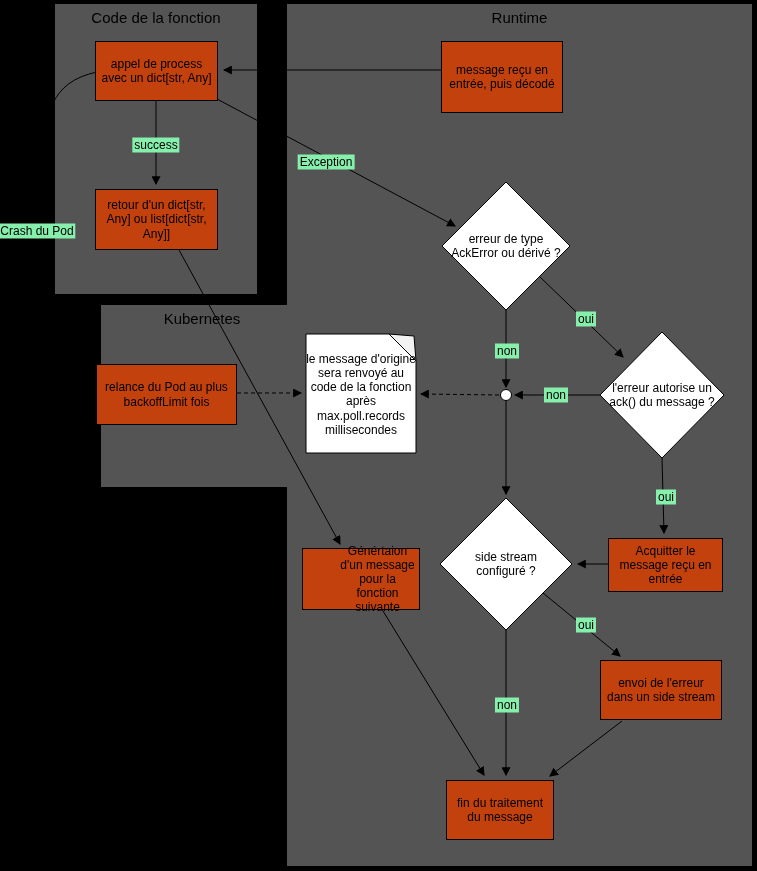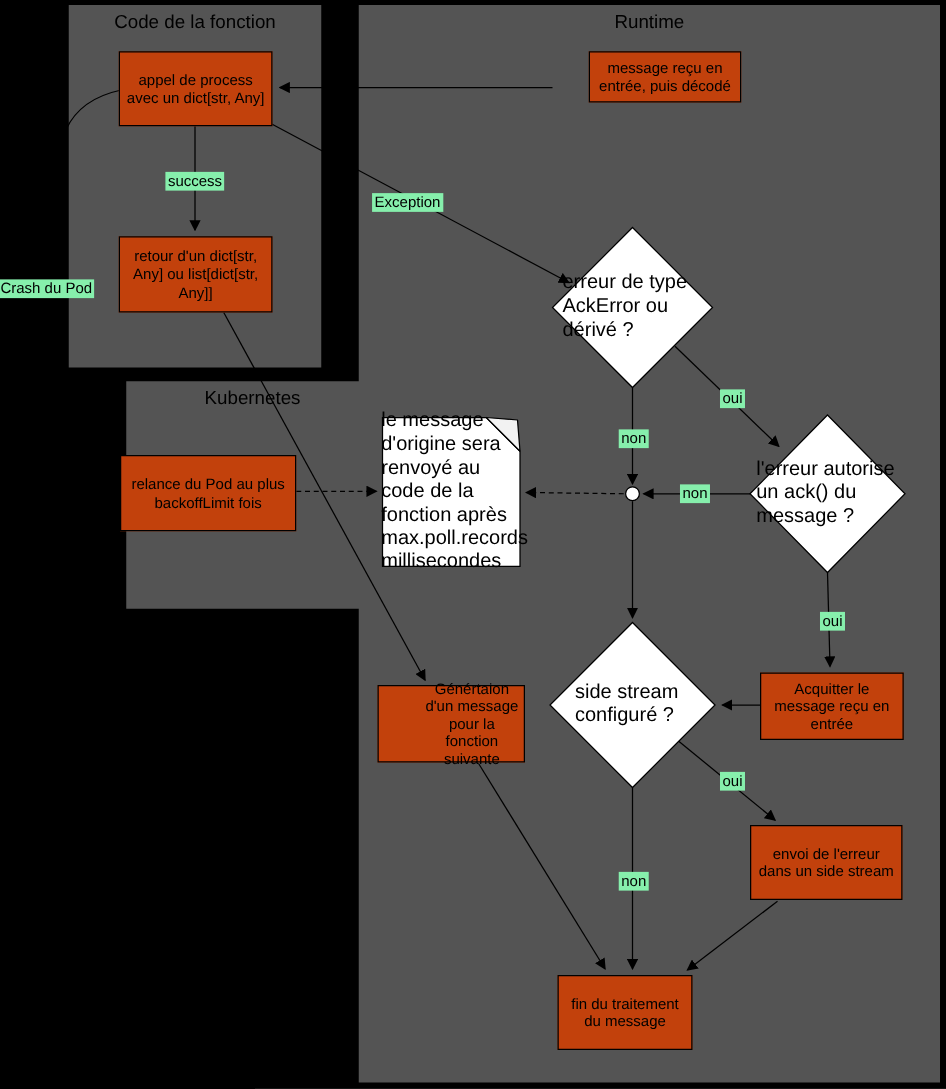--- a/index.html
+++ b/index.html
@@ -36,22 +36,22 @@
     justify-content:center;
     text-align:center;
     font-size:12px;
     line-height:1.18;
     z-index:3;
     padding:2px 3px;
   }
   .shape-label{
     position:absolute;
     transform:translate(-50%,-50%);
-    text-align:left;
-    font-size:16px;
+    text-align:center;
+    font-size:12px;
     line-height:1.18;
     z-index:4;
   }
   .edge-label{
     position:absolute;
     transform:translate(-50%,-50%);
     background:#86efac;
     font-size:12px;
     line-height:1.25;
     padding:0 2px;
@@ -106,21 +106,21 @@
     <path d="M306,334 L389,334 L416,361 L416,453 L306,453 Z" fill="#ffffff"></path>
     <path d="M389,334 L414,336 L416,361 Z" fill="#f2f2f2" stroke-linejoin="round"></path>
     <circle cx="506" cy="395" r="5.5" fill="#ffffff"></circle>
   </g>
 </svg>
 
 <div class="box" style="left:95px;top:41px;width:123px;height:60px;">appel de process avec un dict[str, Any]</div>
 
 <div class="box" style="left:95px;top:189px;width:123px;height:61px;padding:2px 8px;">retour d'un dict[str, Any] ou list[dict[str, Any]]</div>
 
-<div class="box" style="left:441px;top:41px;width:122px;height:41px;margin-left:30px;">message reçu en entrée, puis décodé</div>
+<div class="box" style="left:441px;top:41px;width:122px;height:72px;">message reçu en entrée, puis décodé</div>
 
 <div class="box" style="left:96px;top:364px;width:141px;height:61px;">relance du Pod au plus backoffLimit fois</div>
 
 <div class="box" style="left:302px;top:548px;width:118px;height:62px;padding-left:36px;">Génértaion d'un message pour la fonction suivante</div>
 
 <div class="box" style="left:608px;top:538px;width:115px;height:54px;">Acquitter le message reçu en entrée</div>
 
 <div class="box" style="left:600px;top:660px;width:122px;height:60px;">envoi de l'erreur dans un side stream</div>
 
 <div class="box" style="left:446px;top:780px;width:108px;height:60px;">fin du traitement du message</div>

